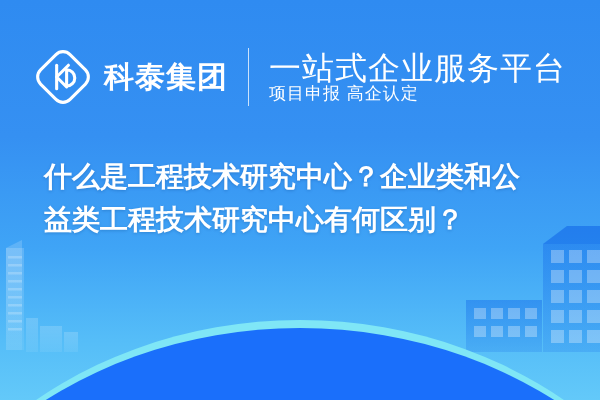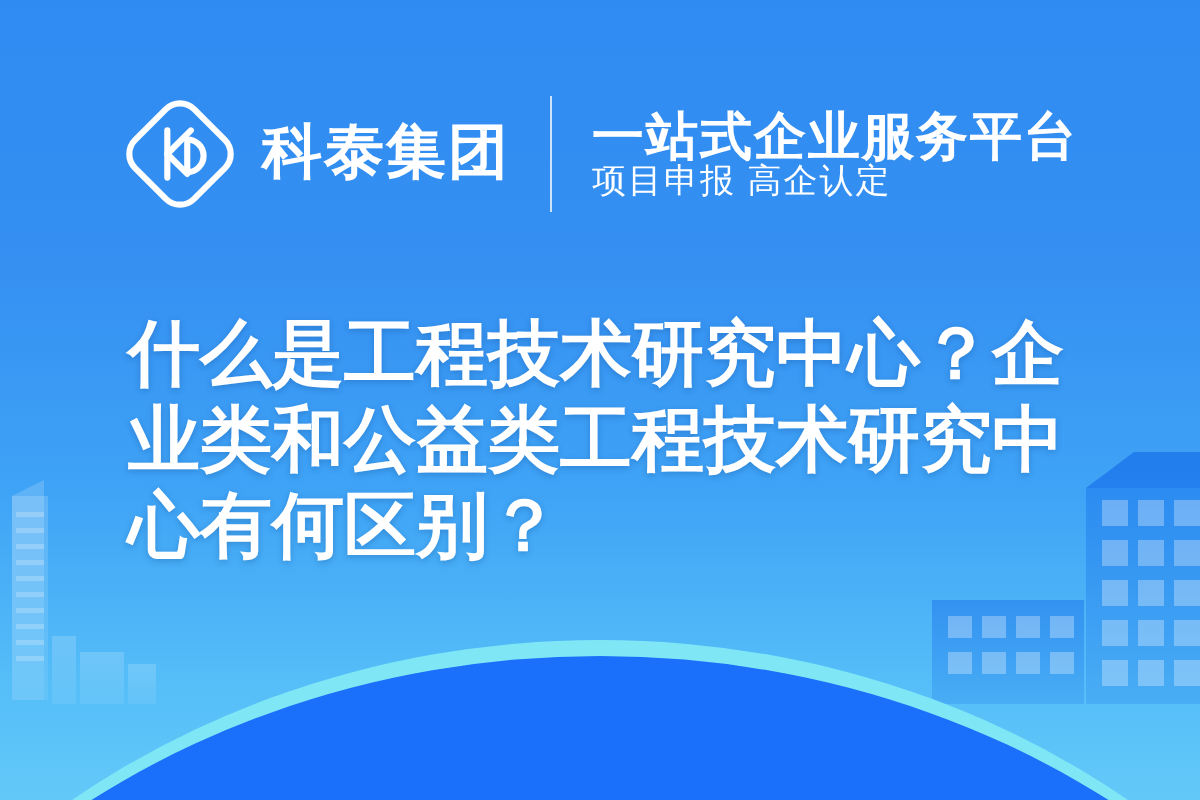--- a/index.html
+++ b/index.html
@@ -109,41 +109,40 @@
     margin: 0 20px;
     flex: 0 0 1px;
   }
   .slogan {
     display: flex;
     flex-direction: column;
     justify-content: center;
     line-height: 1;
   }
   .slogan-main {
-    font-size: 26px;
+    font-size: 32px;
     color: #ffffff;
     letter-spacing: 1px;
     white-space: nowrap;
-    font-weight: bold;
   }
   .slogan-sub {
     font-size: 17px;
     color: #ffffff;
     letter-spacing: 1px;
     margin-top: 1px;
     white-space: nowrap;
   }
 
   
   .title {
     position: absolute;
-    left: 64px;
+    left: 44px;
     top: 155px;
     width: 500px;
-    font-size: 36px;
+    font-size: 28px;
     font-weight: bold;
     line-height: 43px;
     color: #ffffff;
     text-shadow: 0 1px 3px rgba(10,60,130,0.28);
     letter-spacing: 0px;
   }
 </style>
 </head>
 <body>
 

